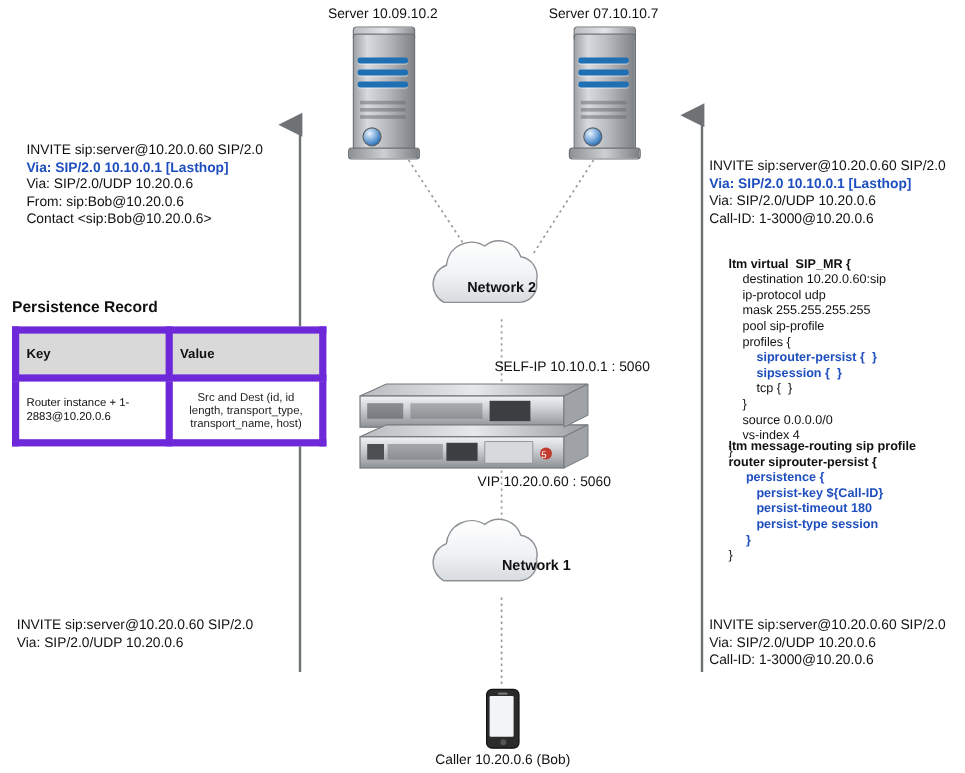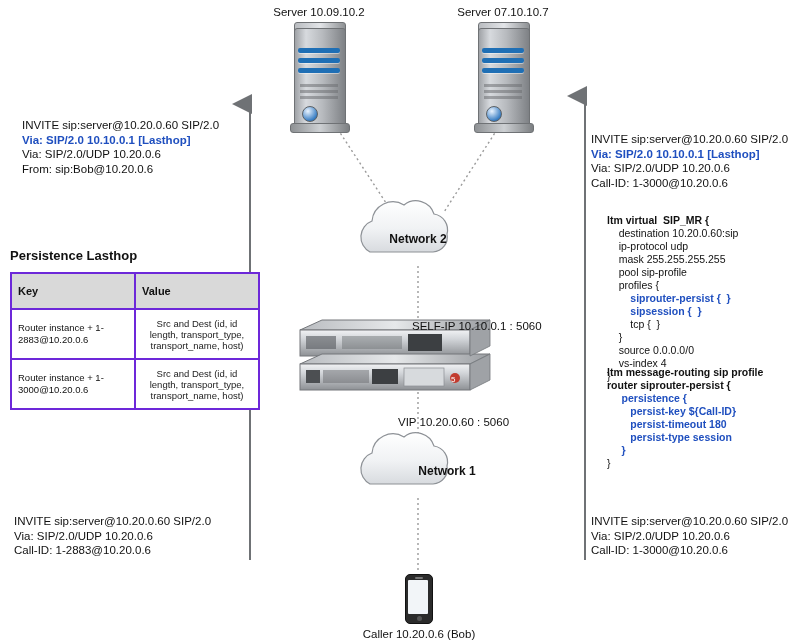--- a/index.html
+++ b/index.html
@@ -49,21 +49,20 @@
   .node-label {
     font-size: 11.5px;
     color: #111;
     text-align: center;
     white-space: nowrap;
   }
   .ip-label {
     font-size: 11.5px;
     color: #111;
     white-space: nowrap;
-    margin-top: 20px;
   }
   .cloud-label {
     font-size: 12px;
     color: #111;
     font-weight: bold;
     text-align: center;
     width: 100%;
   }
 
   
@@ -72,21 +71,21 @@
     font-weight: bold;
     color: #111;
   }
   table.persist {
     border-collapse: collapse;
     font-size: 10px;
     color: #111;
     background: #fff;
   }
   table.persist th, table.persist td {
-    border: 2px solid #6d28d9;
+    border: 6px solid #6d28d9;
     padding: 4px 6px;
     vertical-align: middle;
   }
   table.persist thead th {
     background: #d9d9d9;
     font-size: 11px;
     font-weight: bold;
     text-align: left;
     height: 26px;
   }
@@ -311,46 +310,42 @@
   <div class="ip-label abs" style="left:412px; top:300px;">SELF-IP 10.10.0.1 : 5060</div>
   <div class="ip-label abs" style="left:398px; top:396px;">VIP 10.20.0.60 : 5060</div>
 
   <div class="phone" style="left:405px; top:574px;">
     <div class="spk"></div>
     <div class="screen"></div>
     <div class="home"></div>
   </div>
   <div class="node-label abs" style="left:336px; top:628px; width:166px;">Caller 10.20.0.6 (Bob)</div>
 
-  <div class="msgblock abs" id="left-top-msg" style="left:22px; top:118px; width:220px;"><div>INVITE sip:server@10.20.0.60 SIP/2.0</div><div class="hl">Via: SIP/2.0 10.10.0.1 [Lasthop]</div><div>Via: SIP/2.0/UDP 10.20.0.6</div><div>From: sip:Bob@10.20.0.6</div></div>
-
-  <div class="msgblock abs" id="left-bottom-msg" style="left:14px; top:514px; width:230px;"><div>INVITE sip:server@10.20.0.60 SIP/2.0</div><div>Via: SIP/2.0/UDP 10.20.0.6</div><div>Call-ID: 1-2883@10.20.0.6</div></div>
+  <div class="msgblock abs" id="left-top-msg" style="left:22px; top:118px; width:220px;"><div>INVITE sip:server@10.20.0.60 SIP/2.0</div><div class="hl">Via: SIP/2.0 10.10.0.1 [Lasthop]</div><div>Via: SIP/2.0/UDP 10.20.0.6</div><div>From: sip:Bob@10.20.0.6</div><div>Contact &lt;sip:Bob@10.20.0.6&gt;</div></div>
+
+  <div class="msgblock abs" id="left-bottom-msg" style="left:14px; top:514px; width:230px;"><div>INVITE sip:server@10.20.0.60 SIP/2.0</div><div>Via: SIP/2.0/UDP 10.20.0.6</div></div>
 
   <div class="msgblock abs" id="right-top-msg" style="left:591px; top:132px; width:212px;"><div>INVITE sip:server@10.20.0.60 SIP/2.0</div><div class="hl">Via: SIP/2.0 10.10.0.1 [Lasthop]</div><div>Via: SIP/2.0/UDP 10.20.0.6</div><div>Call-ID: 1-3000@10.20.0.6</div></div>
 
   <div class="msgblock abs" id="right-bottom-msg" style="left:591px; top:514px; width:212px;"><div>INVITE sip:server@10.20.0.60 SIP/2.0</div><div>Via: SIP/2.0/UDP 10.20.0.6</div><div>Call-ID: 1-3000@10.20.0.6</div></div>
 
   <div class="codeblock abs" id="config-virtual" style="left:591px; top:214px; width:212px;"><div class="b">ltm virtual  SIP_MR {</div><div>    destination 10.20.0.60:sip</div><div>    ip-protocol udp</div><div>    mask 255.255.255.255</div><div>    pool sip-profile</div><div>    profiles {</div><div class="hl">        siprouter-persist {  }</div><div class="hl">        sipsession {  }</div><div>        tcp {  }</div><div>    }</div><div>    source 0.0.0.0/0</div><div>    vs-index 4</div><div>}</div></div>
 
   <div class="codeblock abs" id="config-routing" style="left:591px; top:366px; width:212px;"><div class="b">ltm message-routing sip profile</div><div class="b">router siprouter-persist {</div><div class="hl">     persistence {</div><div class="hl">        persist-key ${Call-ID}</div><div class="hl">        persist-timeout 180</div><div class="hl">        persist-type session</div><div class="hl">     }</div><div>}</div></div>
 
-  <div class="table-title abs" style="left:10px; top:248px;">Persistence Lasthop</div>
+  <div class="table-title abs" style="left:10px; top:248px;">Persistence Record</div>
 
   <table class="persist abs" style="left:10px; top:272px;">
     <thead>
       <tr>
         <th>Key</th>
         <th>Value</th>
       </tr>
     </thead>
     <tbody>
       <tr>
         <td class="key">Router instance + 1-2883@10.20.0.6</td>
         <td class="val">Src and Dest (id, id length, transport_type, transport_name, host)</td>
       </tr>
-      <tr>
-        <td class="key">Router instance + 1-3000@10.20.0.6</td>
-        <td class="val">Src and Dest (id, id length, transport_type, transport_name, host)</td>
-      </tr>
     </tbody>
   </table>
 
 </div>
 
 </body></html>

